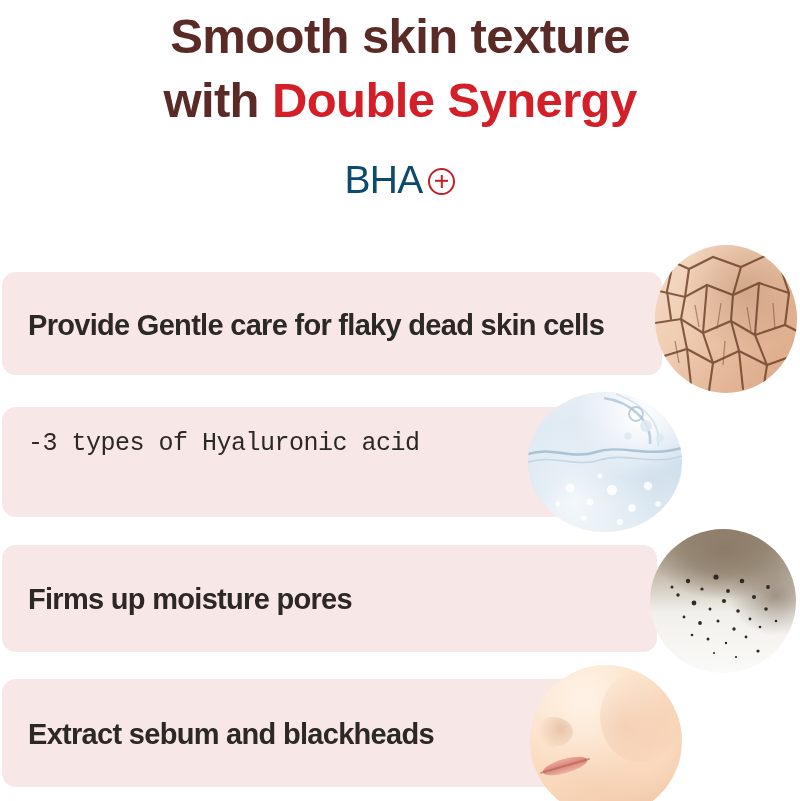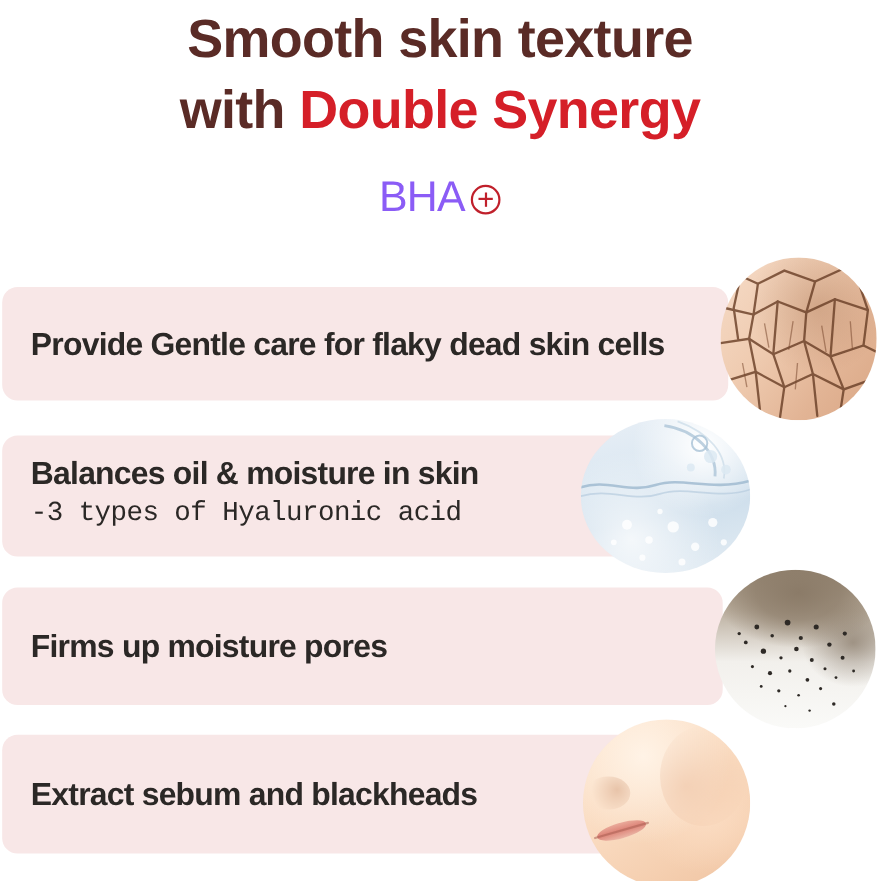--- a/index.html
+++ b/index.html
@@ -49,21 +49,21 @@
   .subline {
     position: absolute;
     left: 0;
     top: 155px;
     width: 800px;
     text-align: center;
     font-size: 39px;
     line-height: 50px;
     font-weight: 400;
     letter-spacing: -0.8px;
-    color: #8b5cf6;
+    color: #0c4a6e;
     white-space: nowrap;
     display: flex;
     align-items: center;
     justify-content: center;
     gap: 6px;
   }
 
   .plus-badge {
     display: inline-block;
     position: relative;
@@ -217,21 +217,21 @@
     </div>
 
     <div class="headline headline-1">Smooth skin texture</div>
 
     <div class="subline">
       <span>BHA</span>
       <span class="plus-badge"></span>
     </div>
   </div>
 
-  <div class="row" style="top:6px;height:745px;">
+  <div class="row" style="top:17px;height:745px;">
 
     <div class="bar" style="top:255px;width:660px;height:103px;"></div>
     <div class="bar-text" style="top:291px;">
       <div class="line-main">Provide Gentle care for flaky dead skin cells</div>
     </div>
     <div class="photo photo-cracked" style="left:655px;top:228px;width:142px;height:148px;">
       <svg class="cracks" viewBox="0 0 142 148" preserveAspectRatio="none">
         <g stroke="#6B4028" stroke-width="2.1" fill="none" opacity="0.82" stroke-linecap="round">
           <path d="M4 46 L30 52 L52 40 L78 50 L104 38 L134 48"></path>
           <path d="M0 78 L26 74 L48 88 L76 76 L100 90 L130 80 L142 86"></path>
@@ -252,21 +252,20 @@
           <path d="M92 62 L96 86"></path>
             <path d="M118 58 L120 84"></path>
           <path d="M20 96 L24 118"></path>
             <path d="M70 96 L68 120"></path>
         </g>
       </svg>
     </div>
 
     <div class="bar" style="top:390px;width:600px;height:110px;"></div>
     <div class="bar-text" style="top:408px;">
-      <div class="line-main">Balances oil &amp; moisture in skin</div>
       <div class="line-sub">-3 types of Hyaluronic acid</div>
     </div>
     <div class="photo photo-water" style="left:528px;top:375px;width:154px;height:140px;">
       <svg viewBox="0 0 154 140" style="position:absolute;inset:0;">
         <path d="M0 62 C24 54 44 68 68 60 C92 52 118 66 154 56" stroke="#9CB8CE" stroke-width="2.4" fill="none" opacity="0.8"></path>
         <path d="M0 70 C26 62 48 76 72 68 C96 60 124 74 154 64" stroke="#B6CCDE" stroke-width="1.6" fill="none" opacity="0.7"></path>
         <path d="M76 6 C104 10 124 30 122 52" stroke="#A8C2D6" stroke-width="2.6" fill="none" opacity="0.75"></path>
         <path d="M88 2 C116 12 134 32 130 54" stroke="#C2D6E4" stroke-width="1.6" fill="none" opacity="0.6"></path>
         <circle cx="108" cy="22" r="7" fill="none" stroke="#A8C2D6" stroke-width="1.8" opacity="0.8"></circle>
         <g fill="#ffffff" opacity="0.82">

